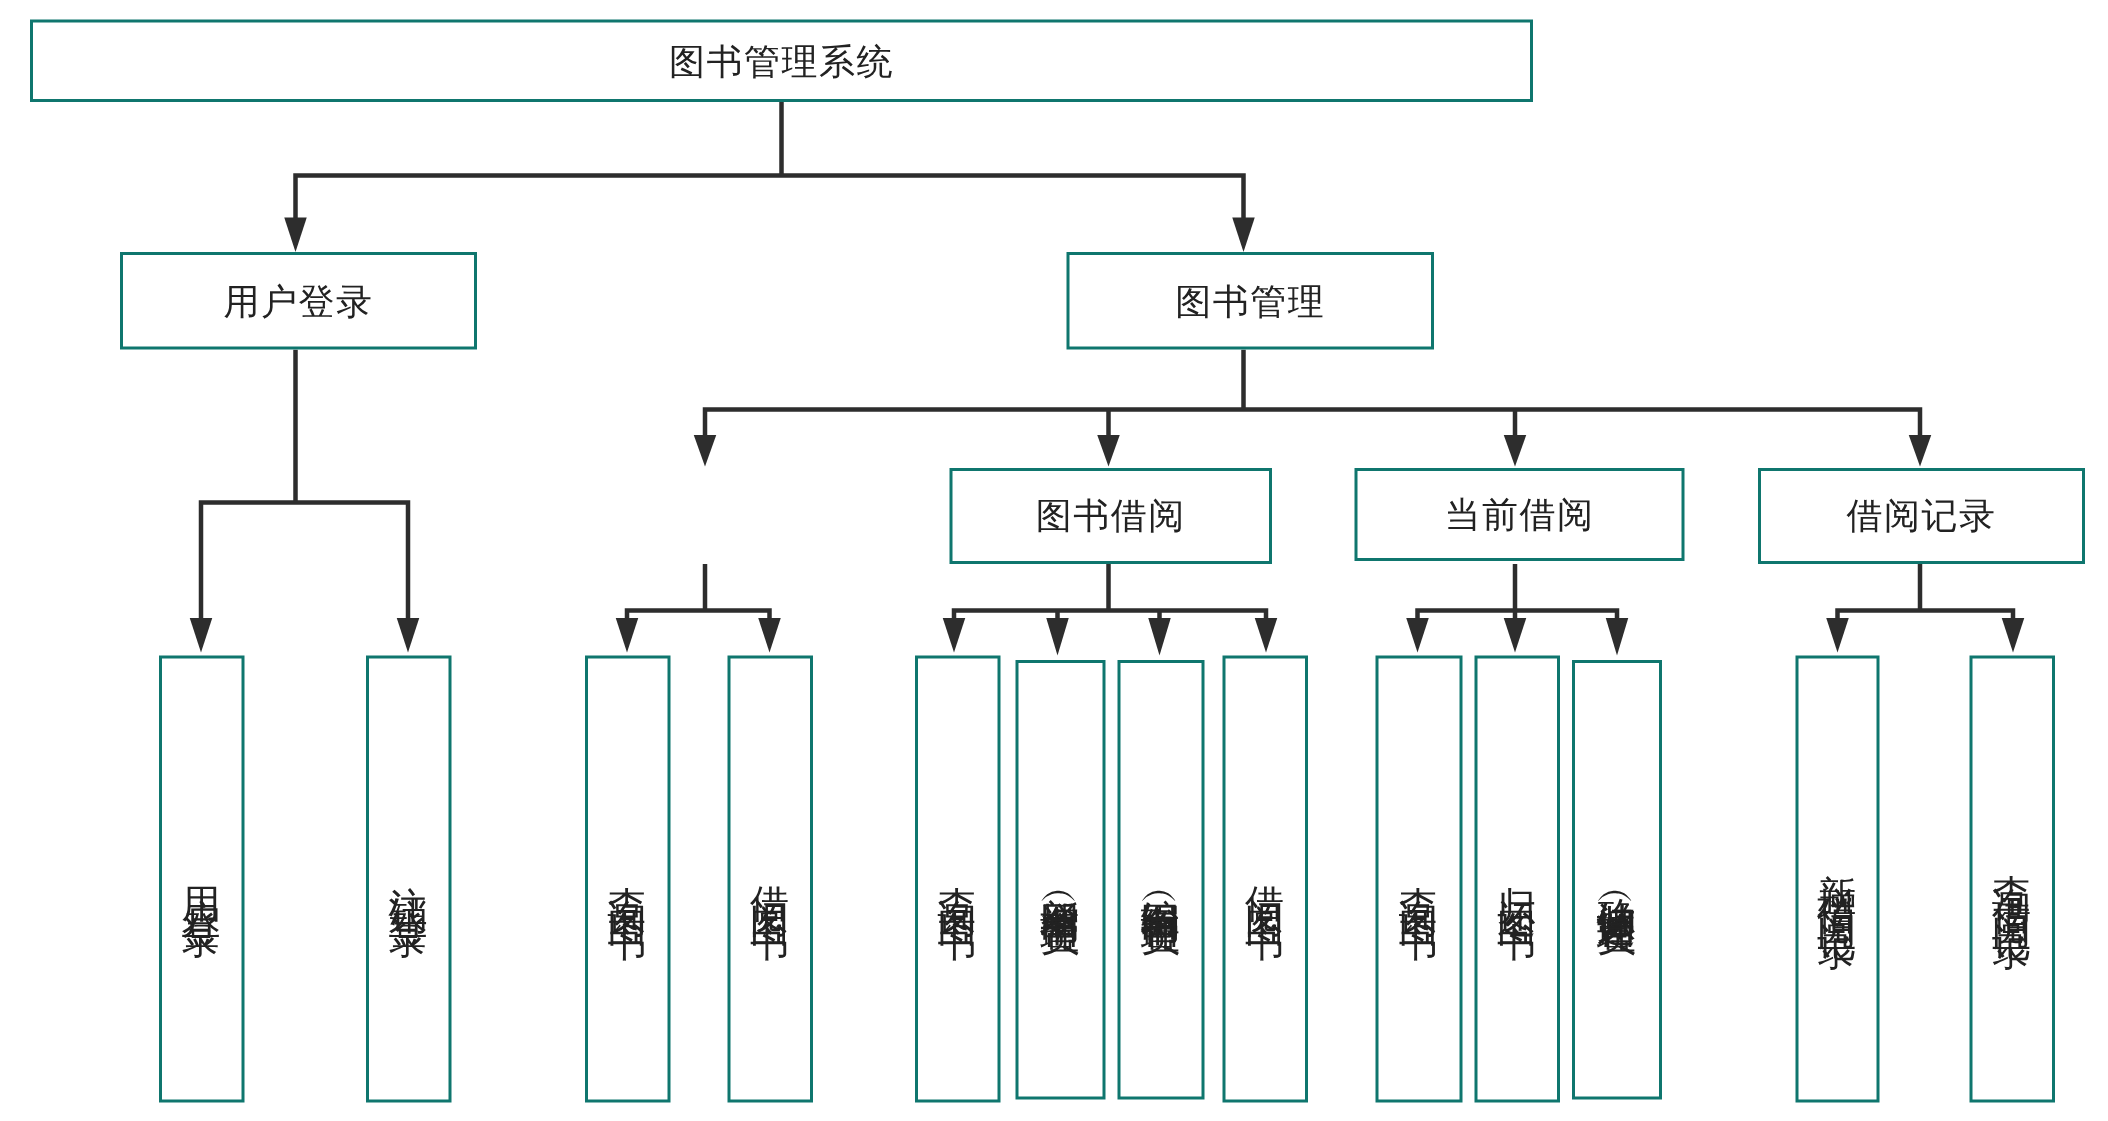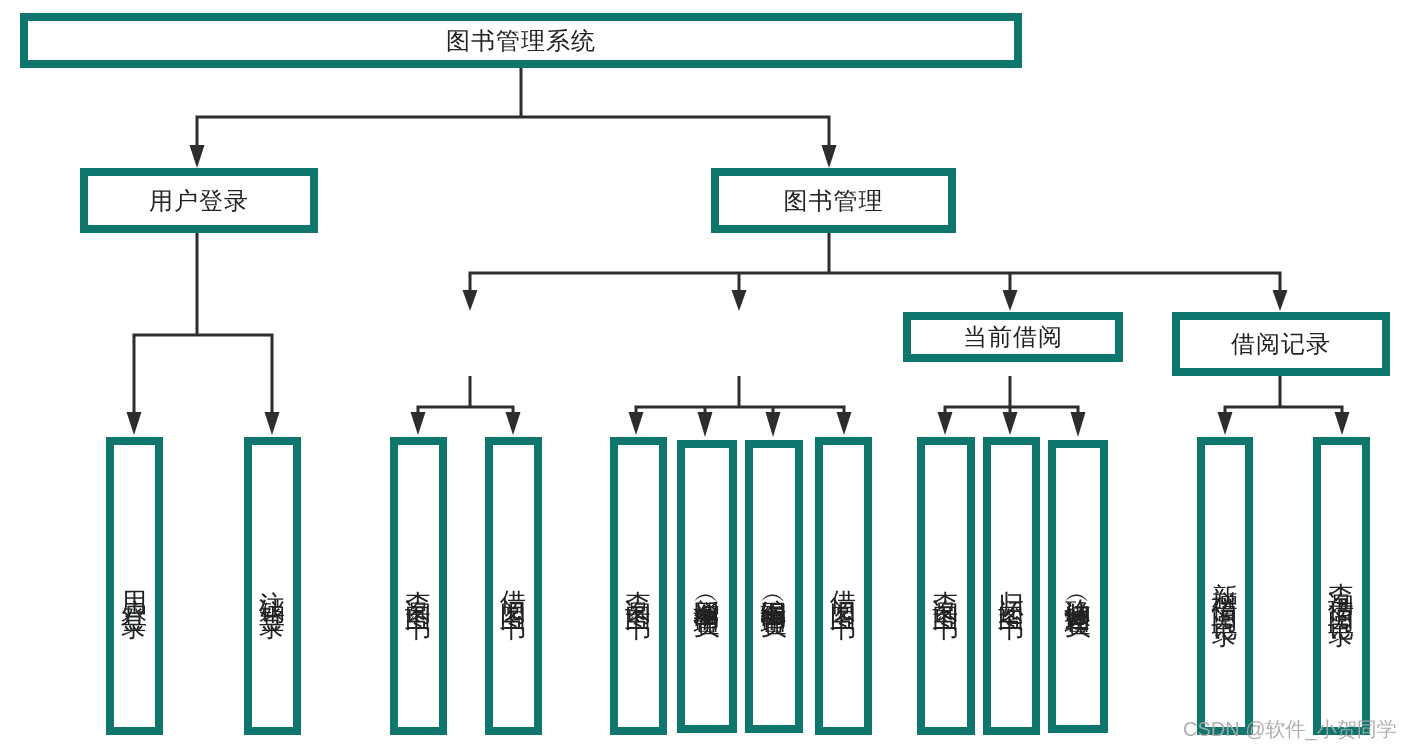--- a/index.html
+++ b/index.html
@@ -13,21 +13,21 @@
   }
   .connector-svg {
     position: absolute;
     left: 0; top: 0;
     width: 1405px; height: 747px;
     z-index: 1;
   }
   .node, .leaf {
     position: absolute;
     box-sizing: border-box;
-    border: 8px solid #0f766e;
+    border: 2px solid #0f766e;
     background: #ffffff;
     display: flex;
     align-items: center;
     justify-content: center;
     z-index: 2;
   }
   .node-label {
     font-size: 24px;
     color: #222222;
     letter-spacing: 1px;
@@ -107,21 +107,24 @@
     <span class="node-label">图书管理系统</span>
   </div>
 
   <div class="node" style="left:80px; top:168px; width:238px; height:65px;">
     <span class="node-label">用户登录</span>
   </div>
   <div class="node" style="left:711px; top:168px; width:245px; height:65px;">
     <span class="node-label">图书管理</span>
   </div>
 
-  <div class="node" style="left:903px; top:312px; width:220px; height:50px;">
+  <div class="node" style="left:633px; top:312px; width:215px; height:64px;">
+    <span class="node-label">图书借阅</span>
+  </div>
+  <div class="node" style="left:903px; top:312px; width:220px; height:62px;">
     <span class="node-label">当前借阅</span>
   </div>
   <div class="node" style="left:1172px; top:312px; width:218px; height:64px;">
     <span class="node-label">借阅记录</span>
   </div>
 
   <div class="leaf" style="left:106px; top:437px; width:57px; height:298px;">
     <span class="leaf-label">用户登录</span>
   </div>
   <div class="leaf" style="left:244px; top:437px; width:57px; height:298px;">
@@ -158,15 +161,14 @@
     <span class="leaf-label tight">确认归还（管理员）</span>
   </div>
 
   <div class="leaf" style="left:1197px; top:437px; width:56px; height:298px;">
     <span class="leaf-label">新增借阅记录</span>
   </div>
   <div class="leaf" style="left:1313px; top:437px; width:57px; height:298px;">
     <span class="leaf-label">查询借阅记录</span>
   </div>
 
-  <div class="watermark">CSDN @软件_小贺同学</div>
 
 </div>
 
 </body></html>

